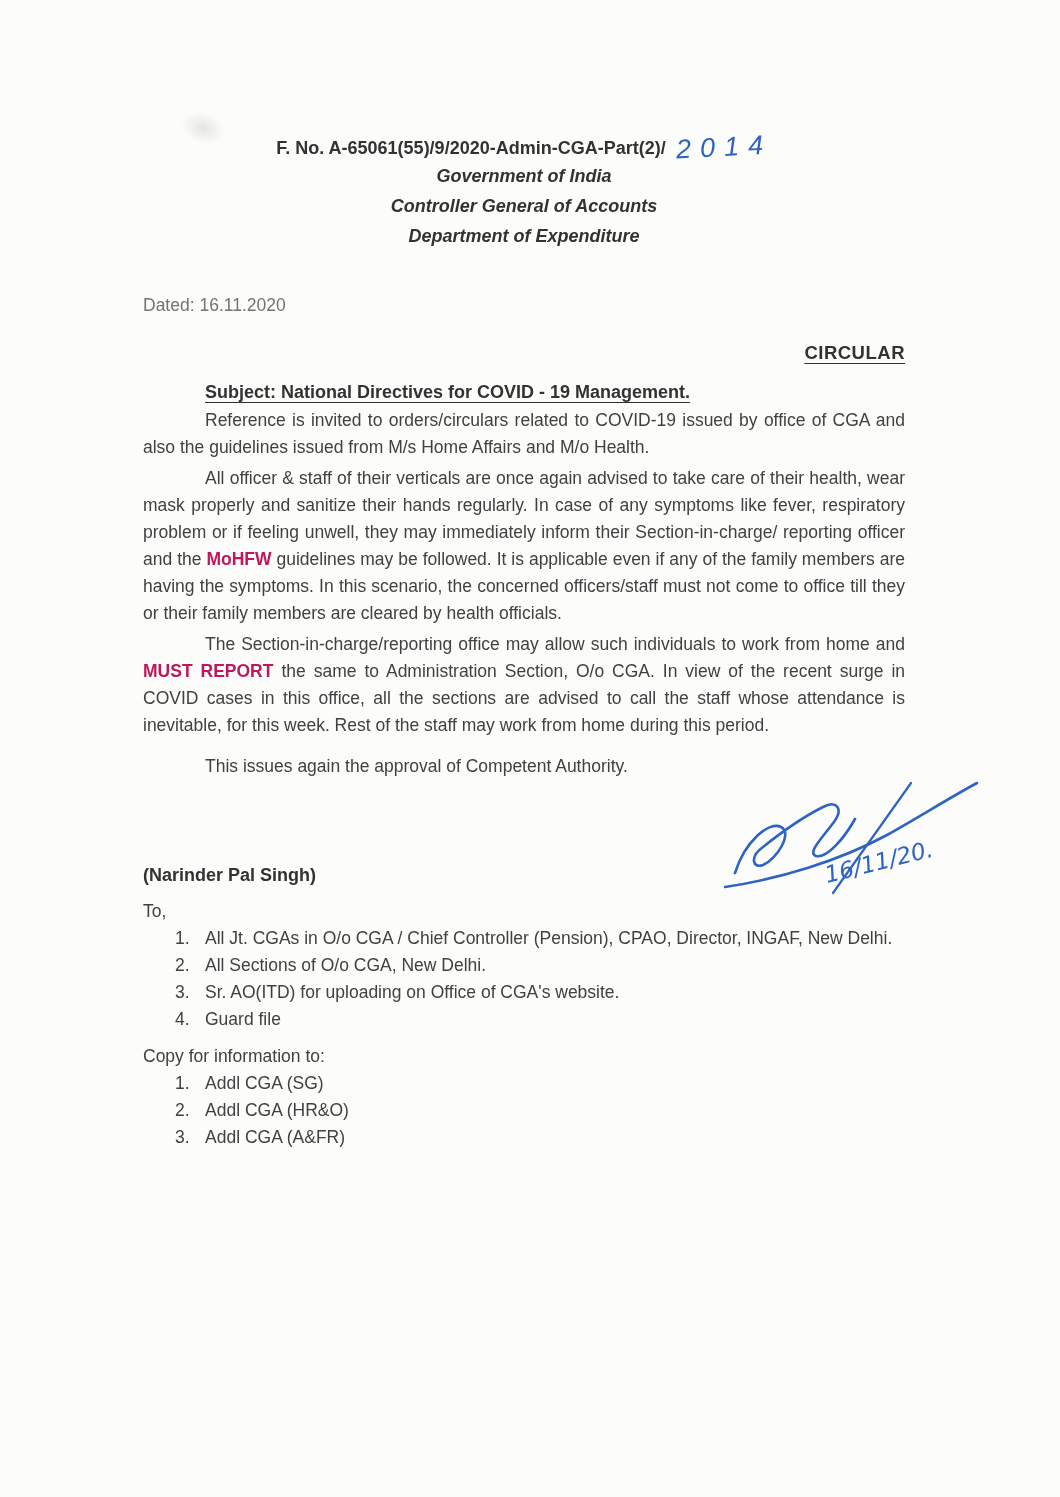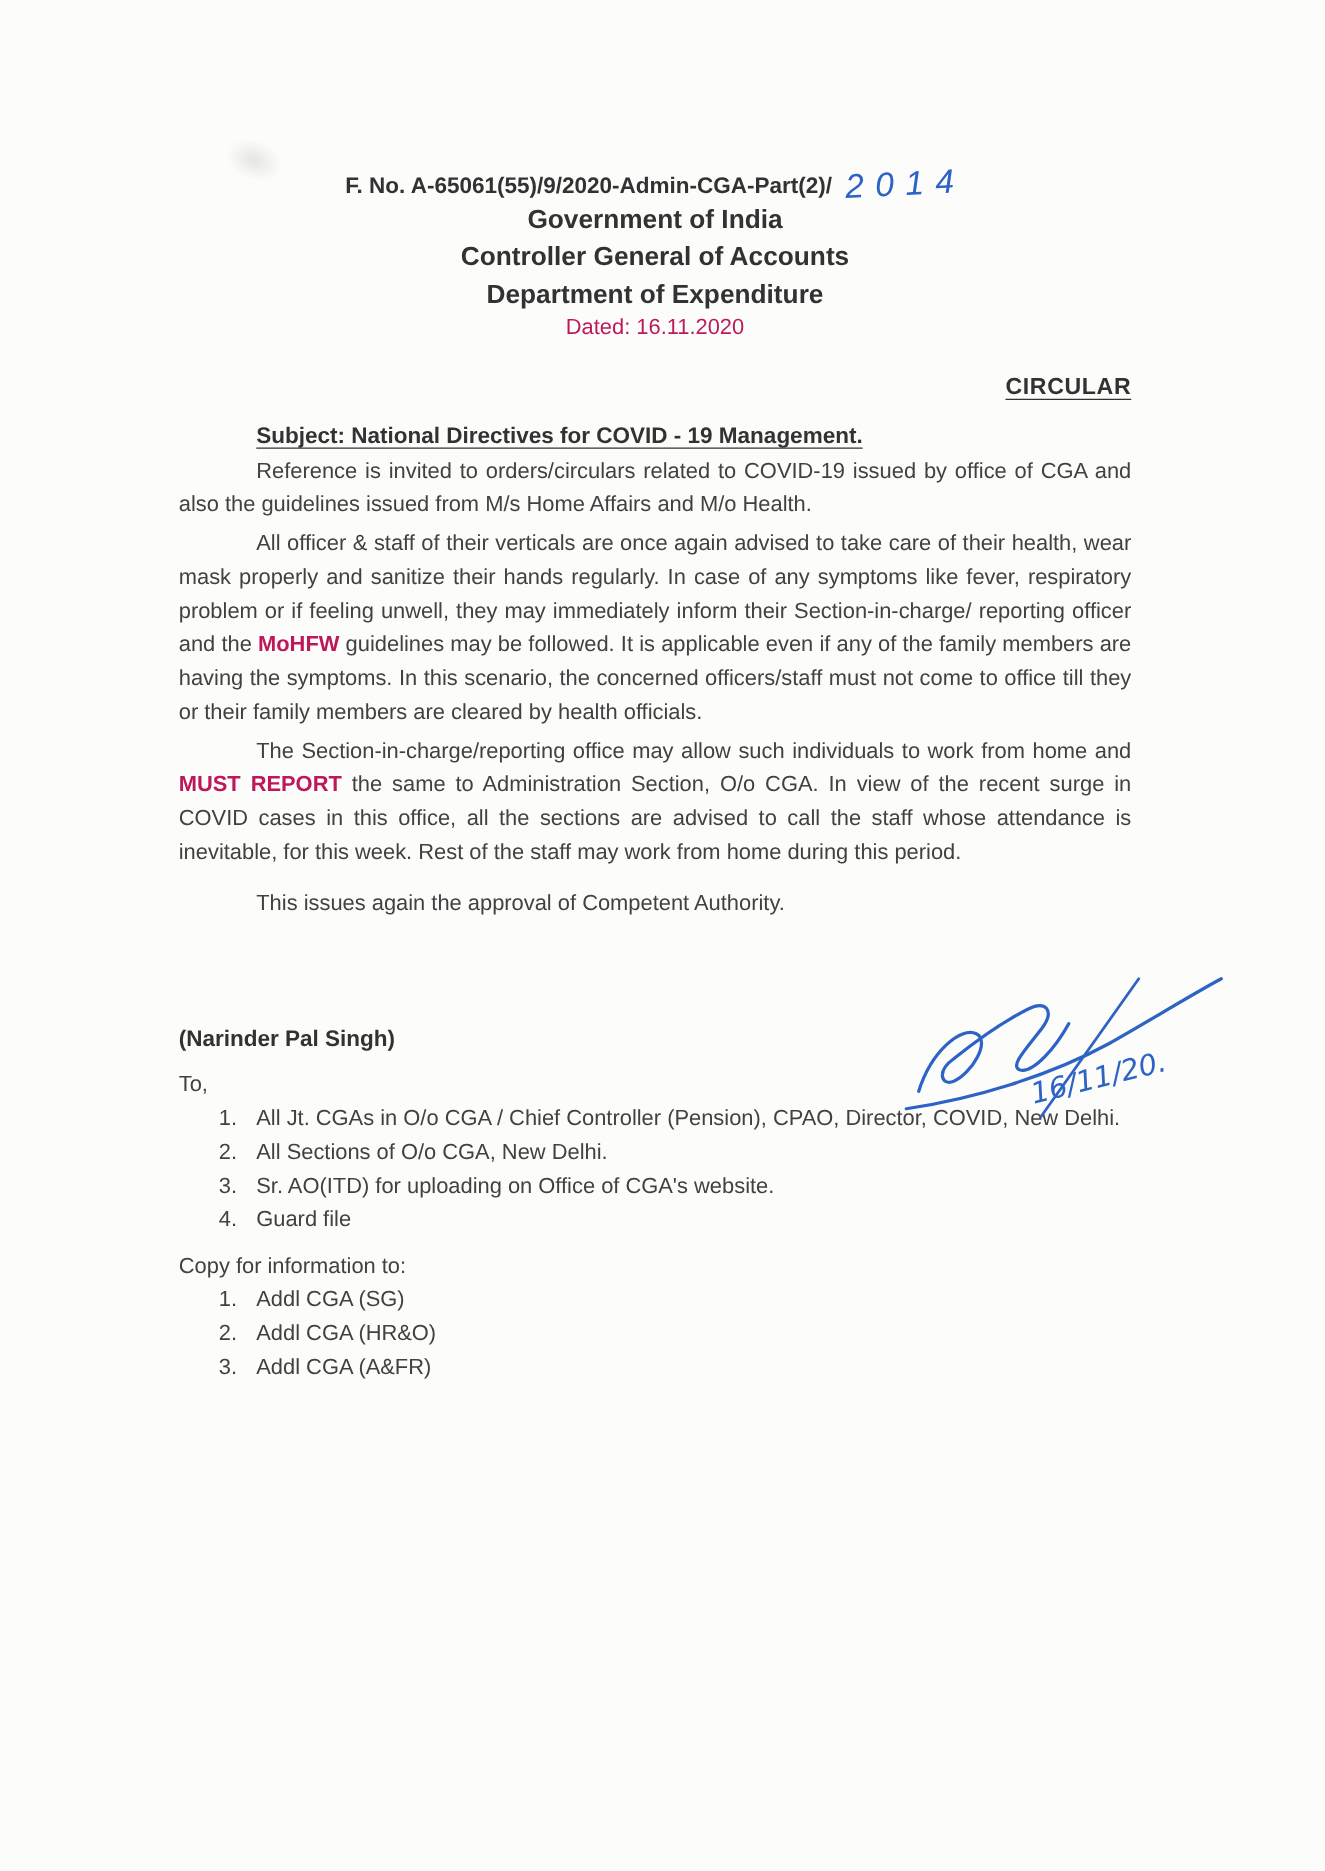--- a/index.html
+++ b/index.html
@@ -42,26 +42,28 @@
     font-weight: normal;
     font-size: 27px;
     letter-spacing: 9px;
     margin-left: 10px;
     transform: rotate(-3deg) translateY(2px);
   }
   .org-line {
     text-align: center;
     font-weight: bold;
     color: #323232;
-    font-size: 21px;
+    font-size: 18px;
     line-height: 30px;
+    font-style: italic;
   }
   .dated {
-    text-align: center;
-    color: #be185d;
+    text-align: left;
+    margin-top: 44px;
+    color: #737373;
   }
   .title {
     text-align: right;
     font-weight: bold;
     color: #323232;
     font-size: 18.5px;
     margin-top: 26px;
     text-decoration: underline;
     text-underline-offset: 4px;
     letter-spacing: .5px;
@@ -143,21 +145,21 @@
 
     <div class="signer">
       <div>(Narinder Pal Singh)</div>
     </div>
 
     <div class="to-label">To,</div>
 
     <div class="list">
       <div class="li">
           <span class="num">1.</span>
-          <span>All Jt. CGAs in O/o CGA / Chief Controller (Pension), CPAO, Director, COVID, New Delhi.</span>
+          <span>All Jt. CGAs in O/o CGA / Chief Controller (Pension), CPAO, Director, INGAF, New Delhi.</span>
         </div>
       <div class="li">
           <span class="num">2.</span>
           <span>All Sections of O/o CGA, New Delhi.</span>
         </div>
       <div class="li">
           <span class="num">3.</span>
           <span>Sr. AO(ITD) for uploading on Office of CGA's website.</span>
         </div>
       <div class="li">

